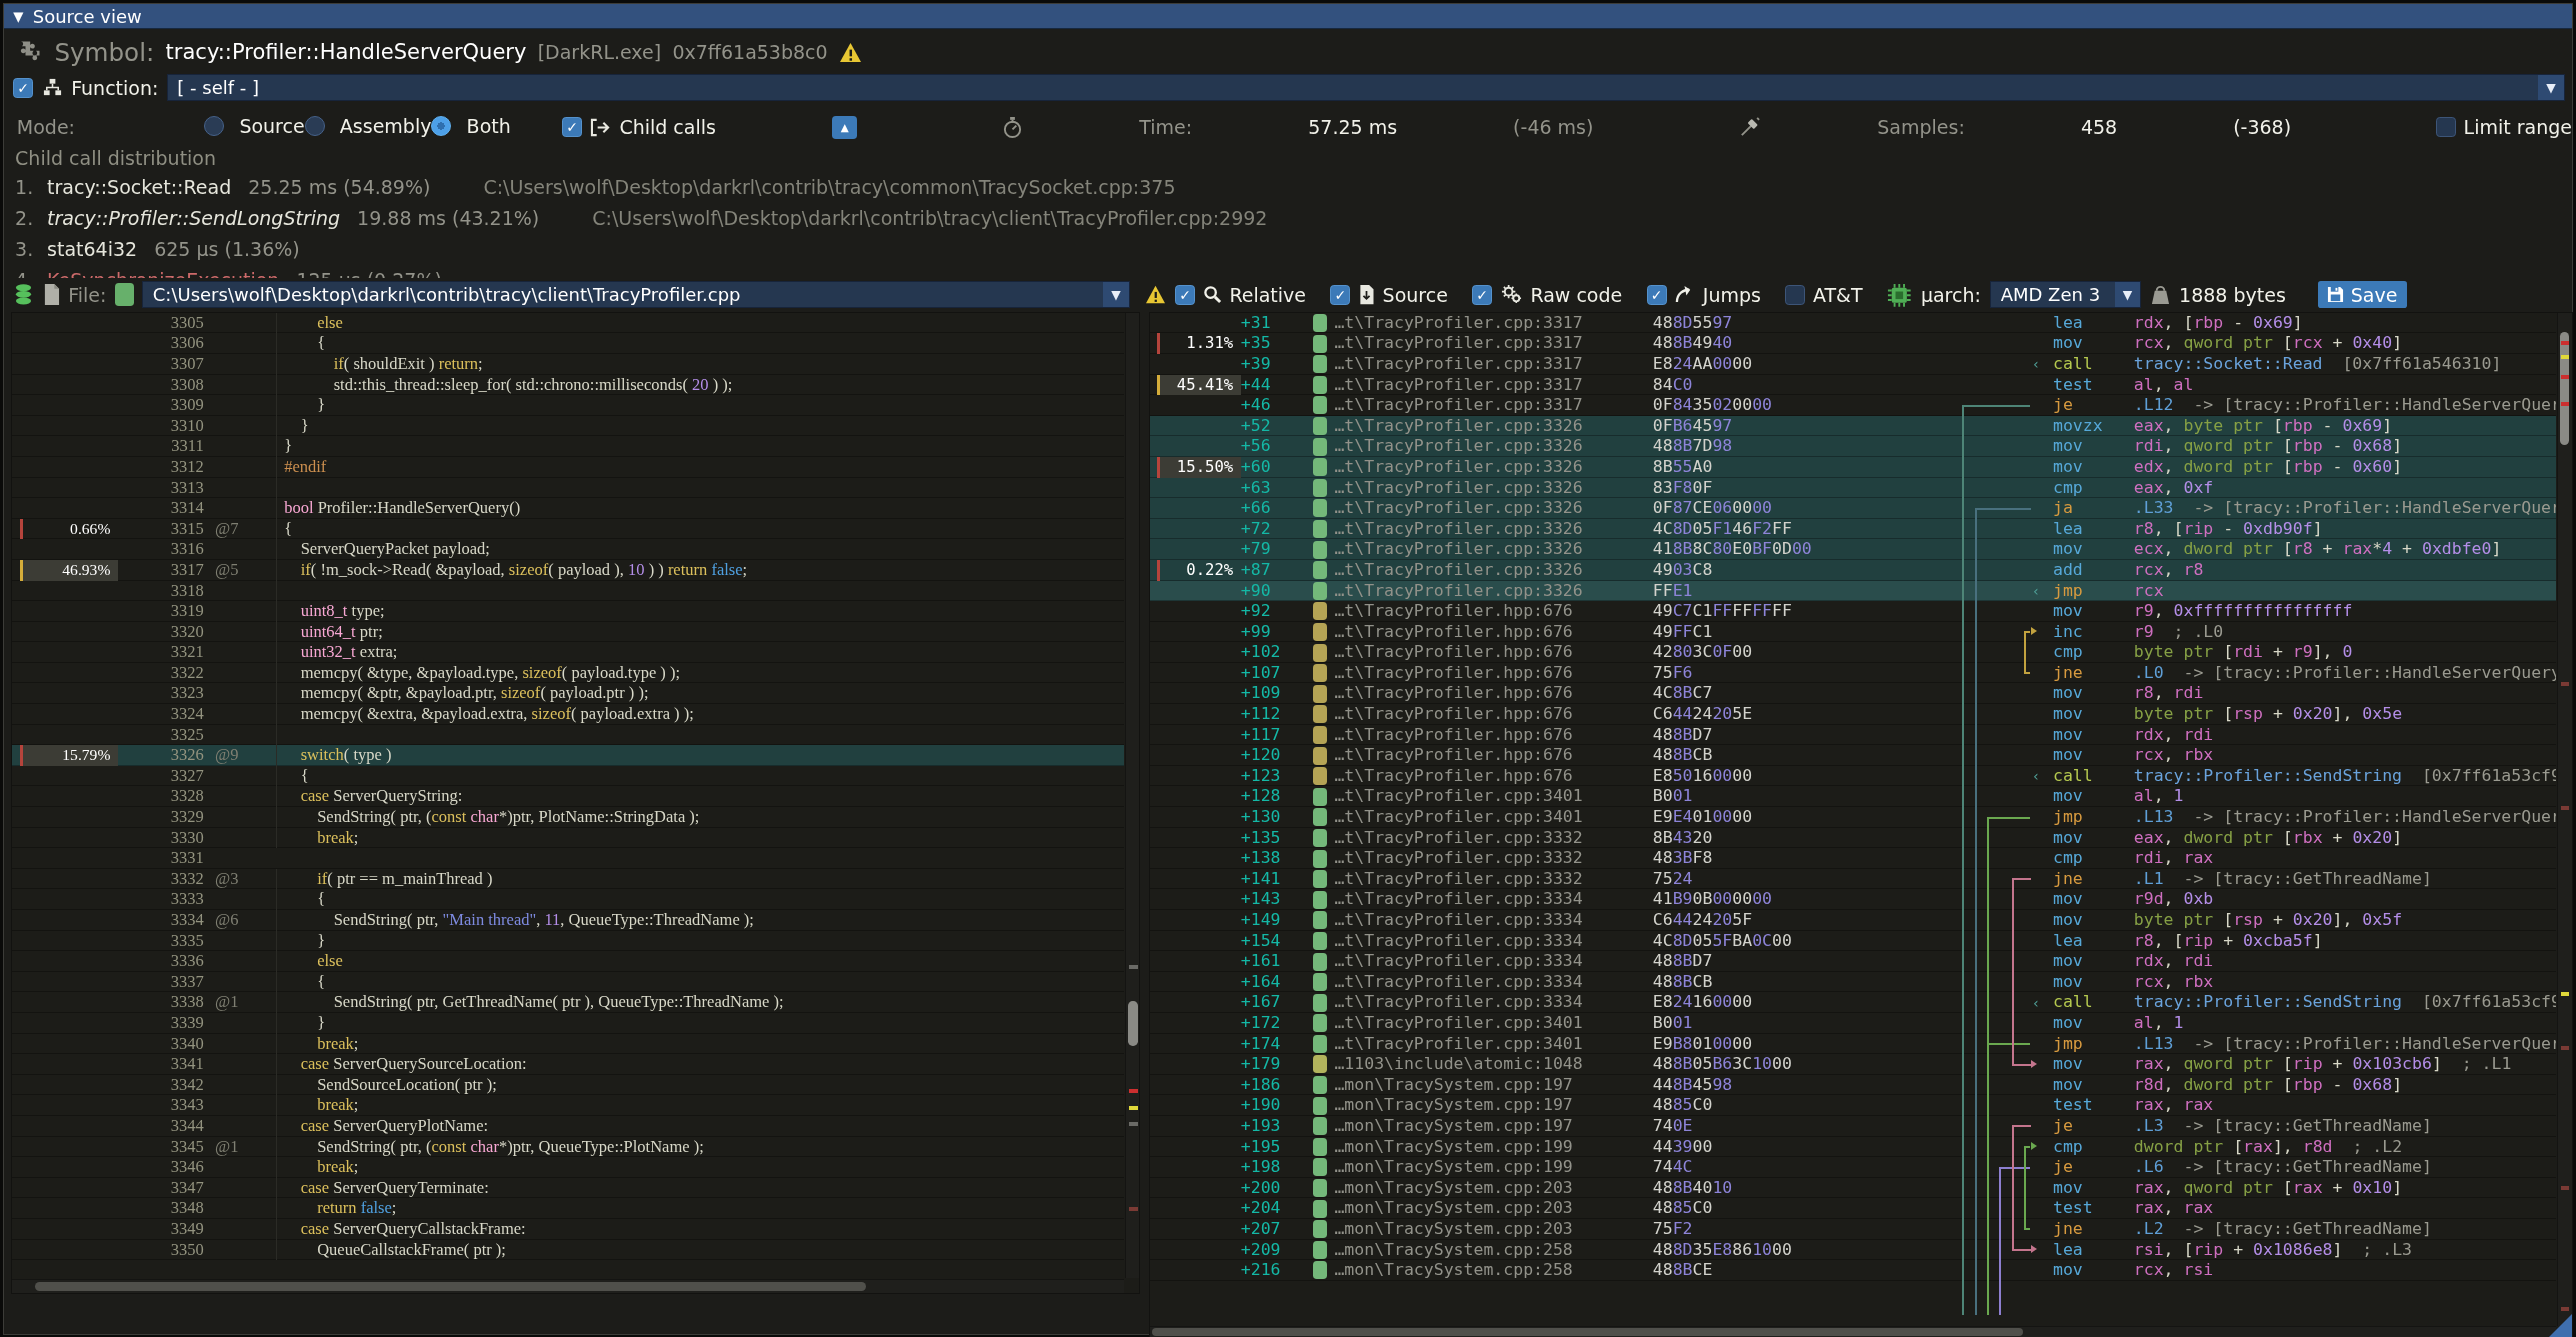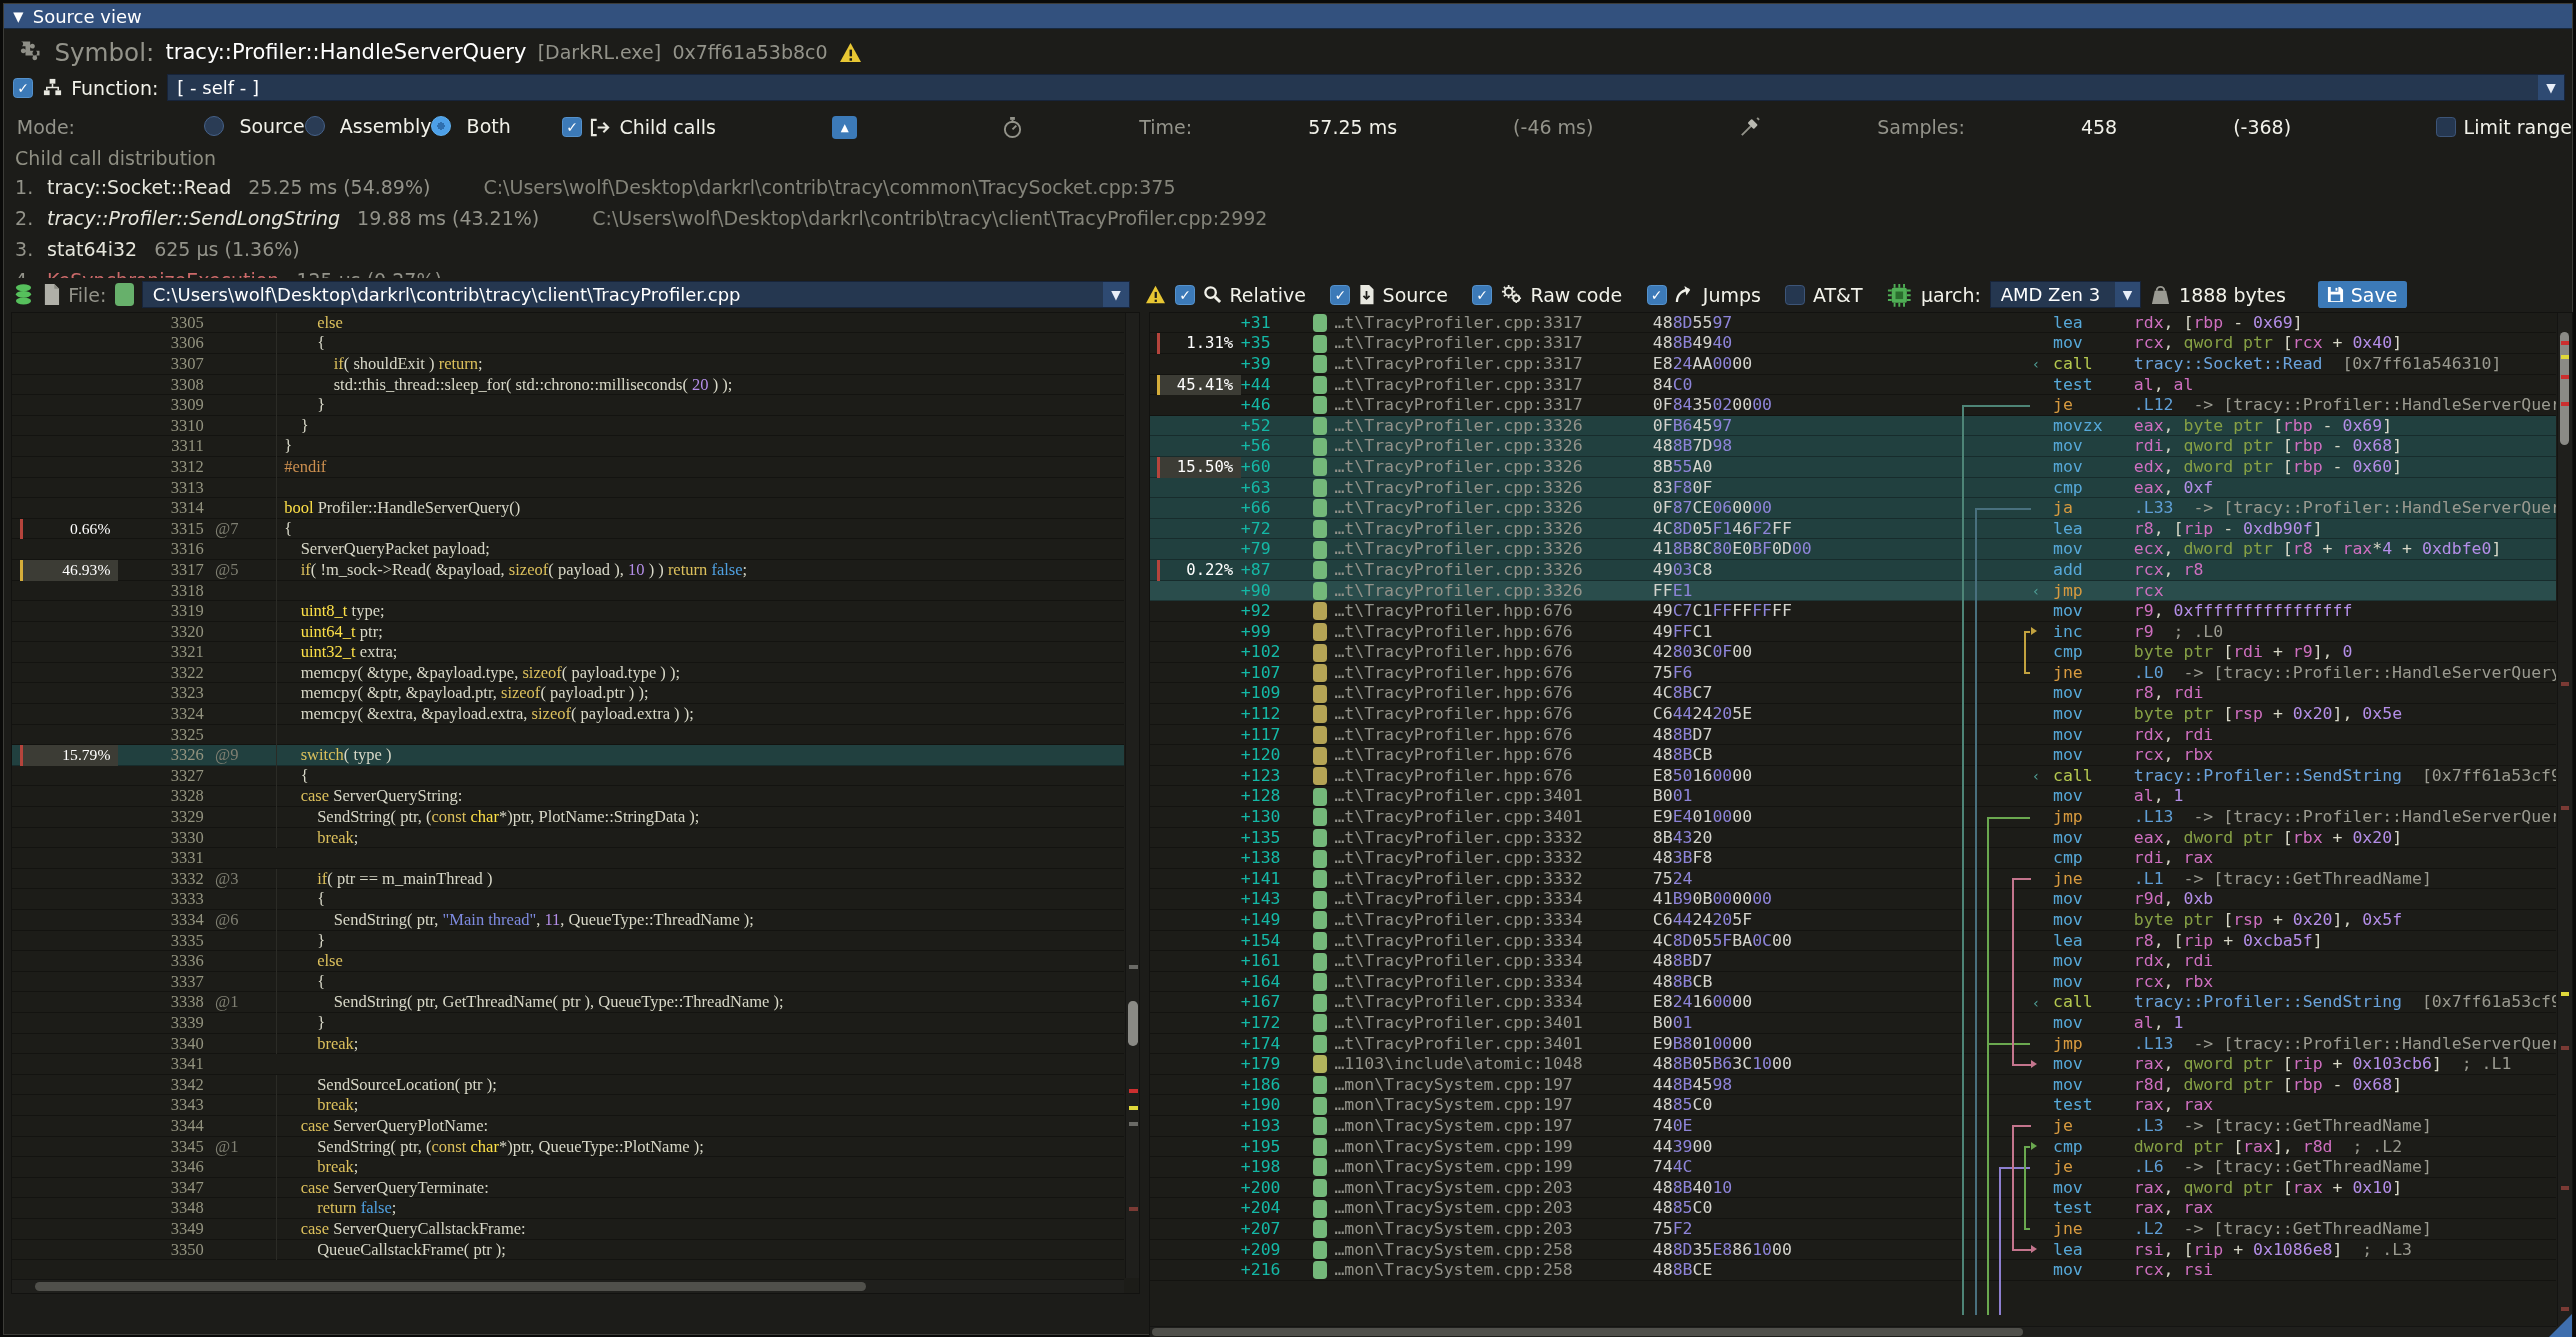--- a/index.html
+++ b/index.html
@@ -77,21 +77,21 @@
   .src-ann { color:#7f7f72; padding-left:5.7px; }
   .src-code { white-space:pre; border-left:0.9px solid #2b2b26; padding-left:7.6px; overflow:hidden; }
 
   .pct-cell { display:flex; justify-content:flex-start; align-items:center; height:100%; }
   .pctbox { color:#fff; font-size:15.6px; padding:0 7.6px 0 5.7px; margin-left:7.6px; display:inline-flex; align-items:center; height:100%; white-space:nowrap; width:98px; justify-content:flex-end; }
   .pctbox.boxed { background:#3c3c35; }
   .pctbox.bar-r { border-left:3.8px solid #b5443c; }
   .pctbox.bar-y { border-left:3.8px solid #d5ad3a; }
 
   
-  .t-pl{color:#d8d8c8} .t-kw{color:#dcc05c} .t-ty{color:#fde047} .t-num{color:#b48ee8}
+  .t-pl{color:#d8d8c8} .t-kw{color:#dcc05c} .t-ty{color:#f9a8d4} .t-num{color:#b48ee8}
   .t-str{color:#7e8be0} .t-lit{color:#4fa0e0} .t-pp{color:#cc8f4f}
 
   
   .asm-row { display:grid; grid-template-columns:91px 72px 340px 302px 85px 94px 1fr; height:20.6px; line-height:20.6px;
     font-family:"DejaVu Sans Mono", monospace; font-size:16.5px; box-shadow:inset 0 -0.9px rgba(0,0,0,0.30); }
   .asm-row.hl  { background:#21403f; }
   .asm-row.sel { background:#2a4d4c; }
   .a-off { color:#14b8a6; }
   .a-loc { color:#92928a; display:flex; align-items:center; gap:7.6px; white-space:nowrap; overflow:hidden; }
   .locsq { width:14px; height:18px; border-radius:3.8px; flex:none; }
@@ -617,20 +617,21 @@
             <div class="src-num">3340</div>
             <div class="src-ann"></div>
             <div></div>
             <div class="src-code"><span class="t-pl">        </span><span class="t-kw">break</span><span class="t-pl">;</span></div>
           </div>
           <div class="src-row">
             <div class="pct-cell"></div>
             <div class="src-num">3341</div>
             <div class="src-ann"></div>
             <div></div>
+            <div class="src-code"><span class="t-pl">    </span><span class="t-kw">case</span><span class="t-pl"> ServerQuerySourceLocation:</span></div>
           </div>
           <div class="src-row">
             <div class="pct-cell"></div>
             <div class="src-num">3342</div>
             <div class="src-ann"></div>
             <div></div>
             <div class="src-code"><span class="t-pl">        SendSourceLocation( ptr );</span></div>
           </div>
           <div class="src-row">
             <div class="pct-cell"></div>

